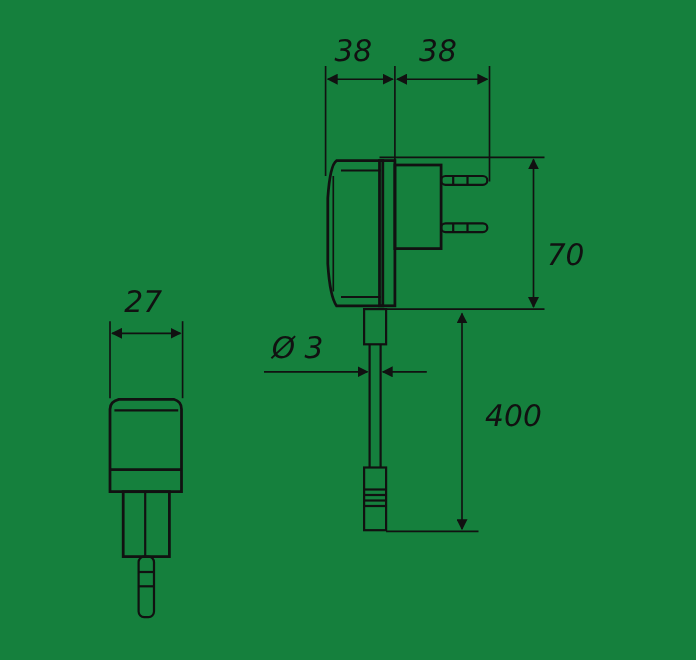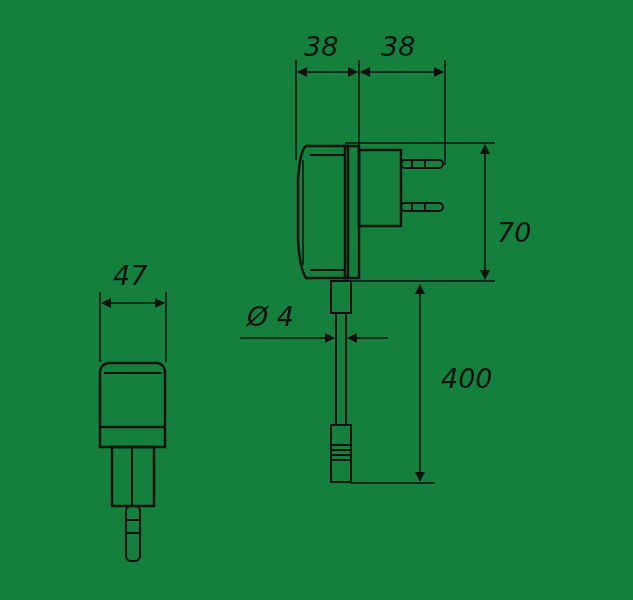--- a/index.html
+++ b/index.html
@@ -76,16 +76,16 @@
       <rect x="126" y="506" width="14" height="55" rx="5" stroke-width="2"></rect>
       <line x1="126" y1="520" x2="140" y2="520"></line>
       <line x1="126" y1="533" x2="140" y2="533"></line>
     </g>
   </g>
 </svg>
 
 <div class="lbl" style="left:304px;top:33px;">38</div>
 <div class="lbl" style="left:381px;top:33px;">38</div>
 <div class="lbl" style="left:497px;top:203px;margin-top:16px;">70</div>
-<div class="lbl" style="left:113px;top:262px;">47</div>
-<div class="lbl" style="left:247px;top:303px;">Ø 4</div>
+<div class="lbl" style="left:113px;top:262px;">27</div>
+<div class="lbl" style="left:247px;top:303px;">Ø 3</div>
 <div class="lbl" style="left:441px;top:365px;">400</div>
 </div>
 
 </body></html>

